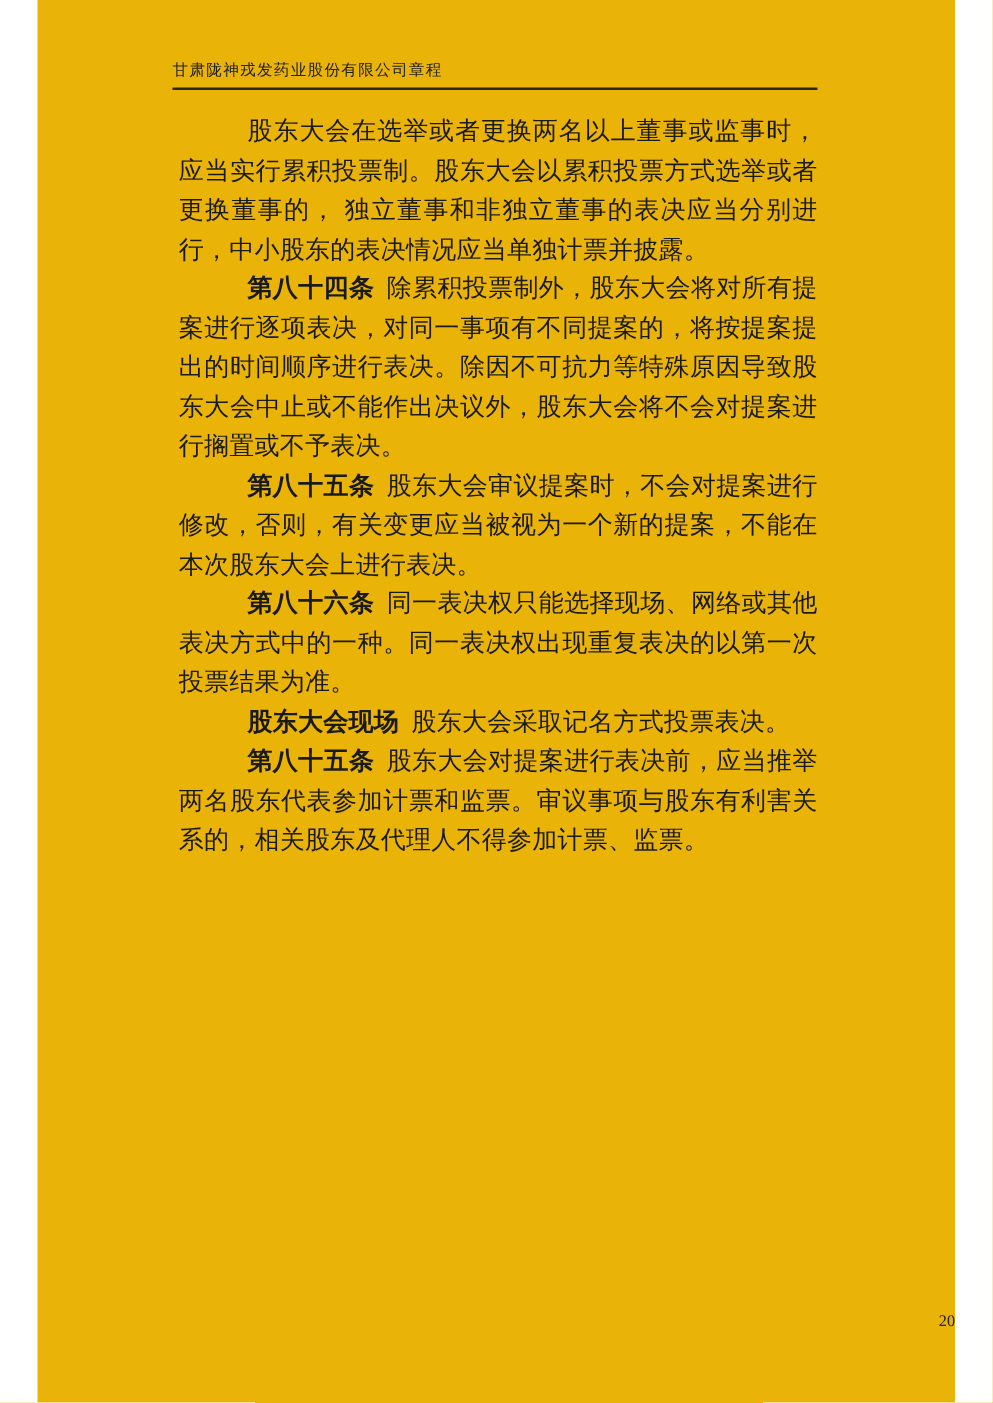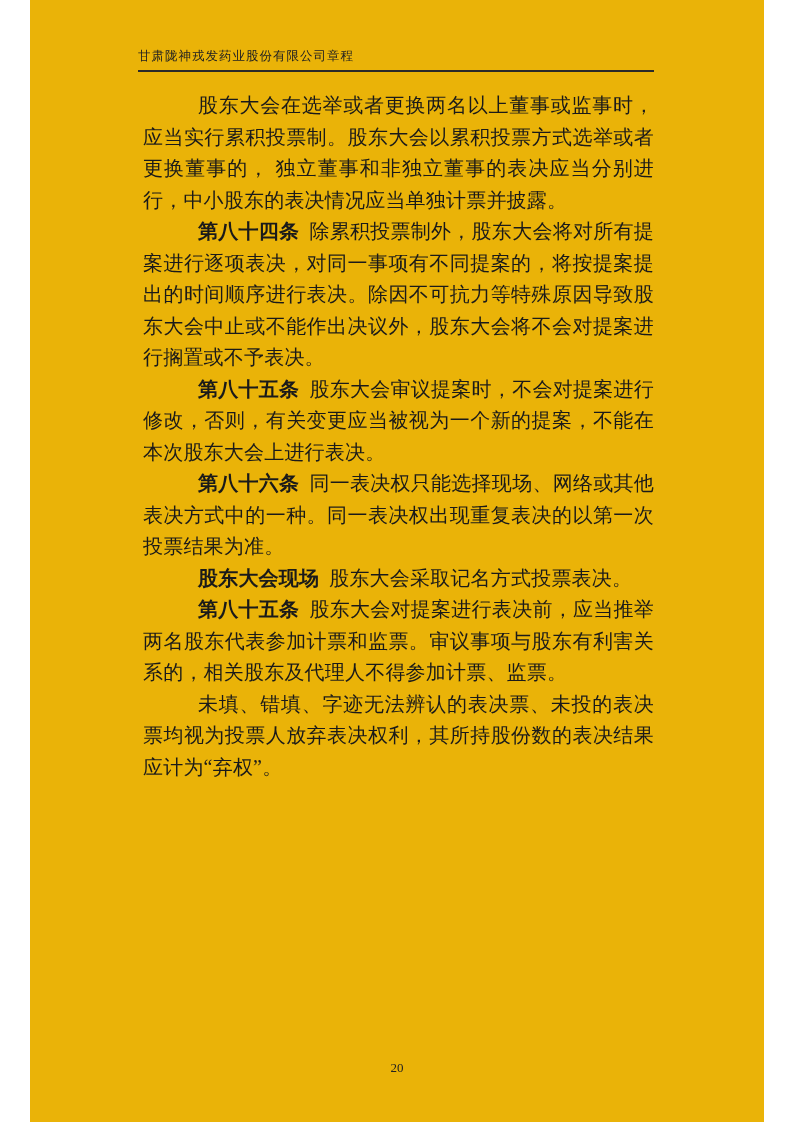--- a/index.html
+++ b/index.html
@@ -49,24 +49,24 @@
   .term {
     font-weight: bold;
     font-family: "Liberation Sans", "DejaVu Sans", sans-serif;
     margin-left: 15px;
   }
   .term:not(:empty) {
     padding-right: 0.5em;
   }
   .footer {
     position: absolute;
-    bottom: 46px;
+    bottom: 56px;
     left: 0;
     width: 100%;
-    text-align: center;
+    text-align: right;
   }
   .page-number {
     font-size: 13px;
     color: #222222;
   }
 </style>
 </head>
 <body>
 
 <div class="page">
@@ -75,20 +75,19 @@
     <div class="header-title">甘肃陇神戎发药业股份有限公司章程</div>
   </div>
 
   <div class="body-area">
     <p class="para"><span class="term"></span><span>股东大会在选举或者更换两名以上董事或监事时，应当实行累积投票制。股东大会以累积投票方式选举或者更换董事的， 独立董事和非独立董事的表决应当分别进行，中小股东的表决情况应当单独计票并披露。</span></p>
     <p class="para"><span class="term">第八十四条</span><span>除累积投票制外，股东大会将对所有提案进行逐项表决，对同一事项有不同提案的，将按提案提出的时间顺序进行表决。除因不可抗力等特殊原因导致股东大会中止或不能作出决议外，股东大会将不会对提案进行搁置或不予表决。</span></p>
     <p class="para"><span class="term">第八十五条</span><span>股东大会审议提案时，不会对提案进行修改，否则，有关变更应当被视为一个新的提案，不能在本次股东大会上进行表决。</span></p>
     <p class="para"><span class="term">第八十六条</span><span>同一表决权只能选择现场、网络或其他表决方式中的一种。同一表决权出现重复表决的以第一次投票结果为准。</span></p>
     <p class="para"><span class="term">股东大会现场</span><span>股东大会采取记名方式投票表决。</span></p>
     <p class="para"><span class="term">第八十五条</span><span>股东大会对提案进行表决前，应当推举两名股东代表参加计票和监票。审议事项与股东有利害关系的，相关股东及代理人不得参加计票、监票。</span></p>
-    <p class="para"><span class="term"></span><span>未填、错填、字迹无法辨认的表决票、未投的表决票均视为投票人放弃表决权利，其所持股份数的表决结果应计为“弃权”。</span></p>
   </div>
 
   <div class="footer">
     <span class="page-number">20</span>
   </div>
 
 </div>
 
 </body></html>

